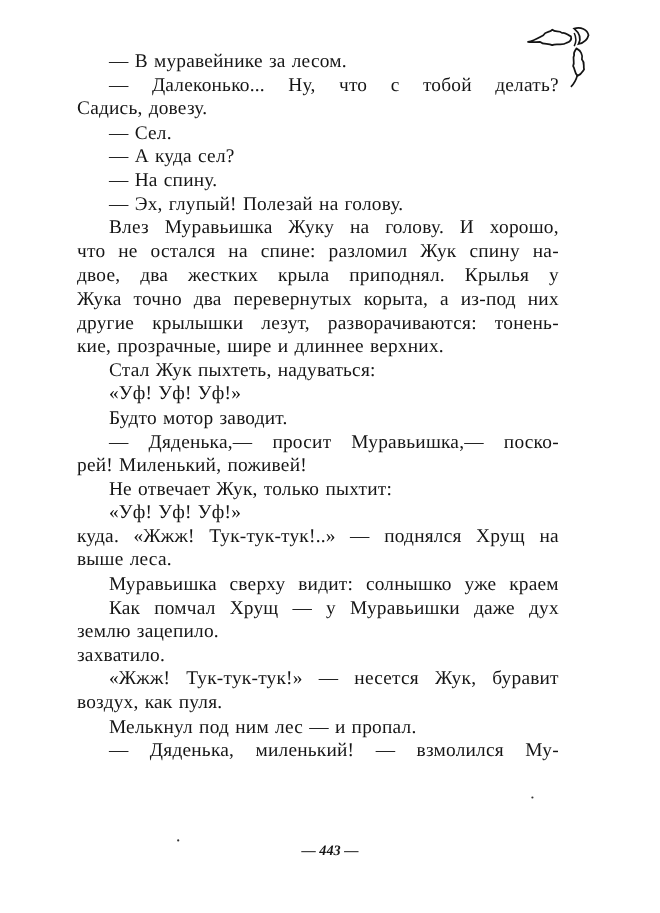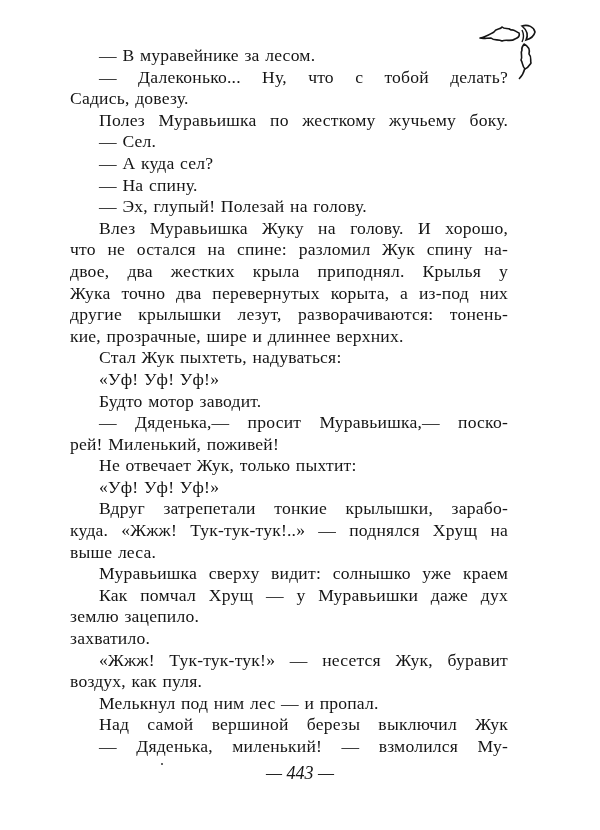--- a/index.html
+++ b/index.html
@@ -46,23 +46,23 @@
       word-spacing: 1px;
     }
     .line.indent { padding-left: 29px; }
     .line.last { text-align-last: left; }
     .page-number {
       position: absolute;
       left: 0;
       width: 600px;
       top: 764px;
       text-align: center;
-      font-size: 18px;
+      font-size: 13px;
       font-style: italic;
-      font-weight: normal;
+      font-weight: bold;
       line-height: 18px;
     }
     .speck {
       position: absolute;
       width: 2px;
       height: 2px;
       background: #333;
       border-radius: 1px;
     }
   </style>
@@ -79,49 +79,46 @@
     <path d="M44 8 C46 12 46 16 44 20" fill="none" stroke="#151515" stroke-width="1.4"></path>
 
     <path d="M46 22 C50 24 52 28 51 32 C54 35 52 38 53 41 C51 44 50 46 47 47 C44 44 45 41 43 38 C45 35 42 31 44 28 C43 26 45 24 46 22 Z" fill="none" stroke="#151515" stroke-width="1.6" stroke-linejoin="round"></path>
     <path d="M47 46 C46 50 44 54 41 57" fill="none" stroke="#151515" stroke-width="1.5"></path>
   </svg>
 
   <div class="text-block">
     <span class="line indent last">— В муравейнике за лесом.</span>
     <span class="line indent">— Далеконько... Ну, что с тобой делать?</span>
     <span class="line last">Садись, довезу.</span>
-    <span class="line indent">Полез Муравьишка по жесткому жучьему боку.</span>
     <span class="line indent last">— Сел.</span>
     <span class="line indent last">— А куда сел?</span>
     <span class="line indent last">— На спину.</span>
     <span class="line indent last">— Эх, глупый! Полезай на голову.</span>
     <span class="line indent">Влез Муравьишка Жуку на голову. И хорошо,</span>
     <span class="line">что не остался на спине: разломил Жук спину на-</span>
     <span class="line">двое, два жестких крыла приподнял. Крылья у</span>
     <span class="line">Жука точно два перевернутых корыта, а из-под них</span>
     <span class="line">другие крылышки лезут, разворачиваются: тонень-</span>
     <span class="line last">кие, прозрачные, шире и длиннее верхних.</span>
     <span class="line indent last">Стал Жук пыхтеть, надуваться:</span>
     <span class="line indent last">«Уф! Уф! Уф!»</span>
     <span class="line indent last">Будто мотор заводит.</span>
     <span class="line indent">— Дяденька,— просит   Муравьишка,— поско-</span>
     <span class="line last">рей! Миленький, поживей!</span>
     <span class="line indent last">Не отвечает Жук, только пыхтит:</span>
     <span class="line indent last">«Уф! Уф! Уф!»</span>
-    <span class="line indent">Вдруг затрепетали тонкие крылышки, зарабо-</span>
     <span class="line">куда. «Жжж! Тук-тук-тук!..» — поднялся Хрущ на</span>
     <span class="line last">выше леса.</span>
     <span class="line indent">Муравьишка сверху видит: солнышко уже краем</span>
     <span class="line indent">Как помчал Хрущ — у Муравьишки даже дух</span>
     <span class="line last">землю зацепило.</span>
     <span class="line last">захватило.</span>
     <span class="line indent">«Жжж! Тук-тук-тук!» — несется Жук, буравит</span>
     <span class="line last">воздух, как пуля.</span>
     <span class="line indent last">Мелькнул под ним лес — и пропал.</span>
-    <span class="line indent">Над самой вершиной березы выключил Жук</span>
     <span class="line indent">— Дяденька,    миленький! — взмолился    Му-</span>
   </div>
 
   <span class="speck" style="left:483px; top:724px;"></span>
   <span class="speck" style="left:161px; top:763px;"></span>
 
   <div class="page-number">— 443 —</div>
 </div>
 
 </body></html>

